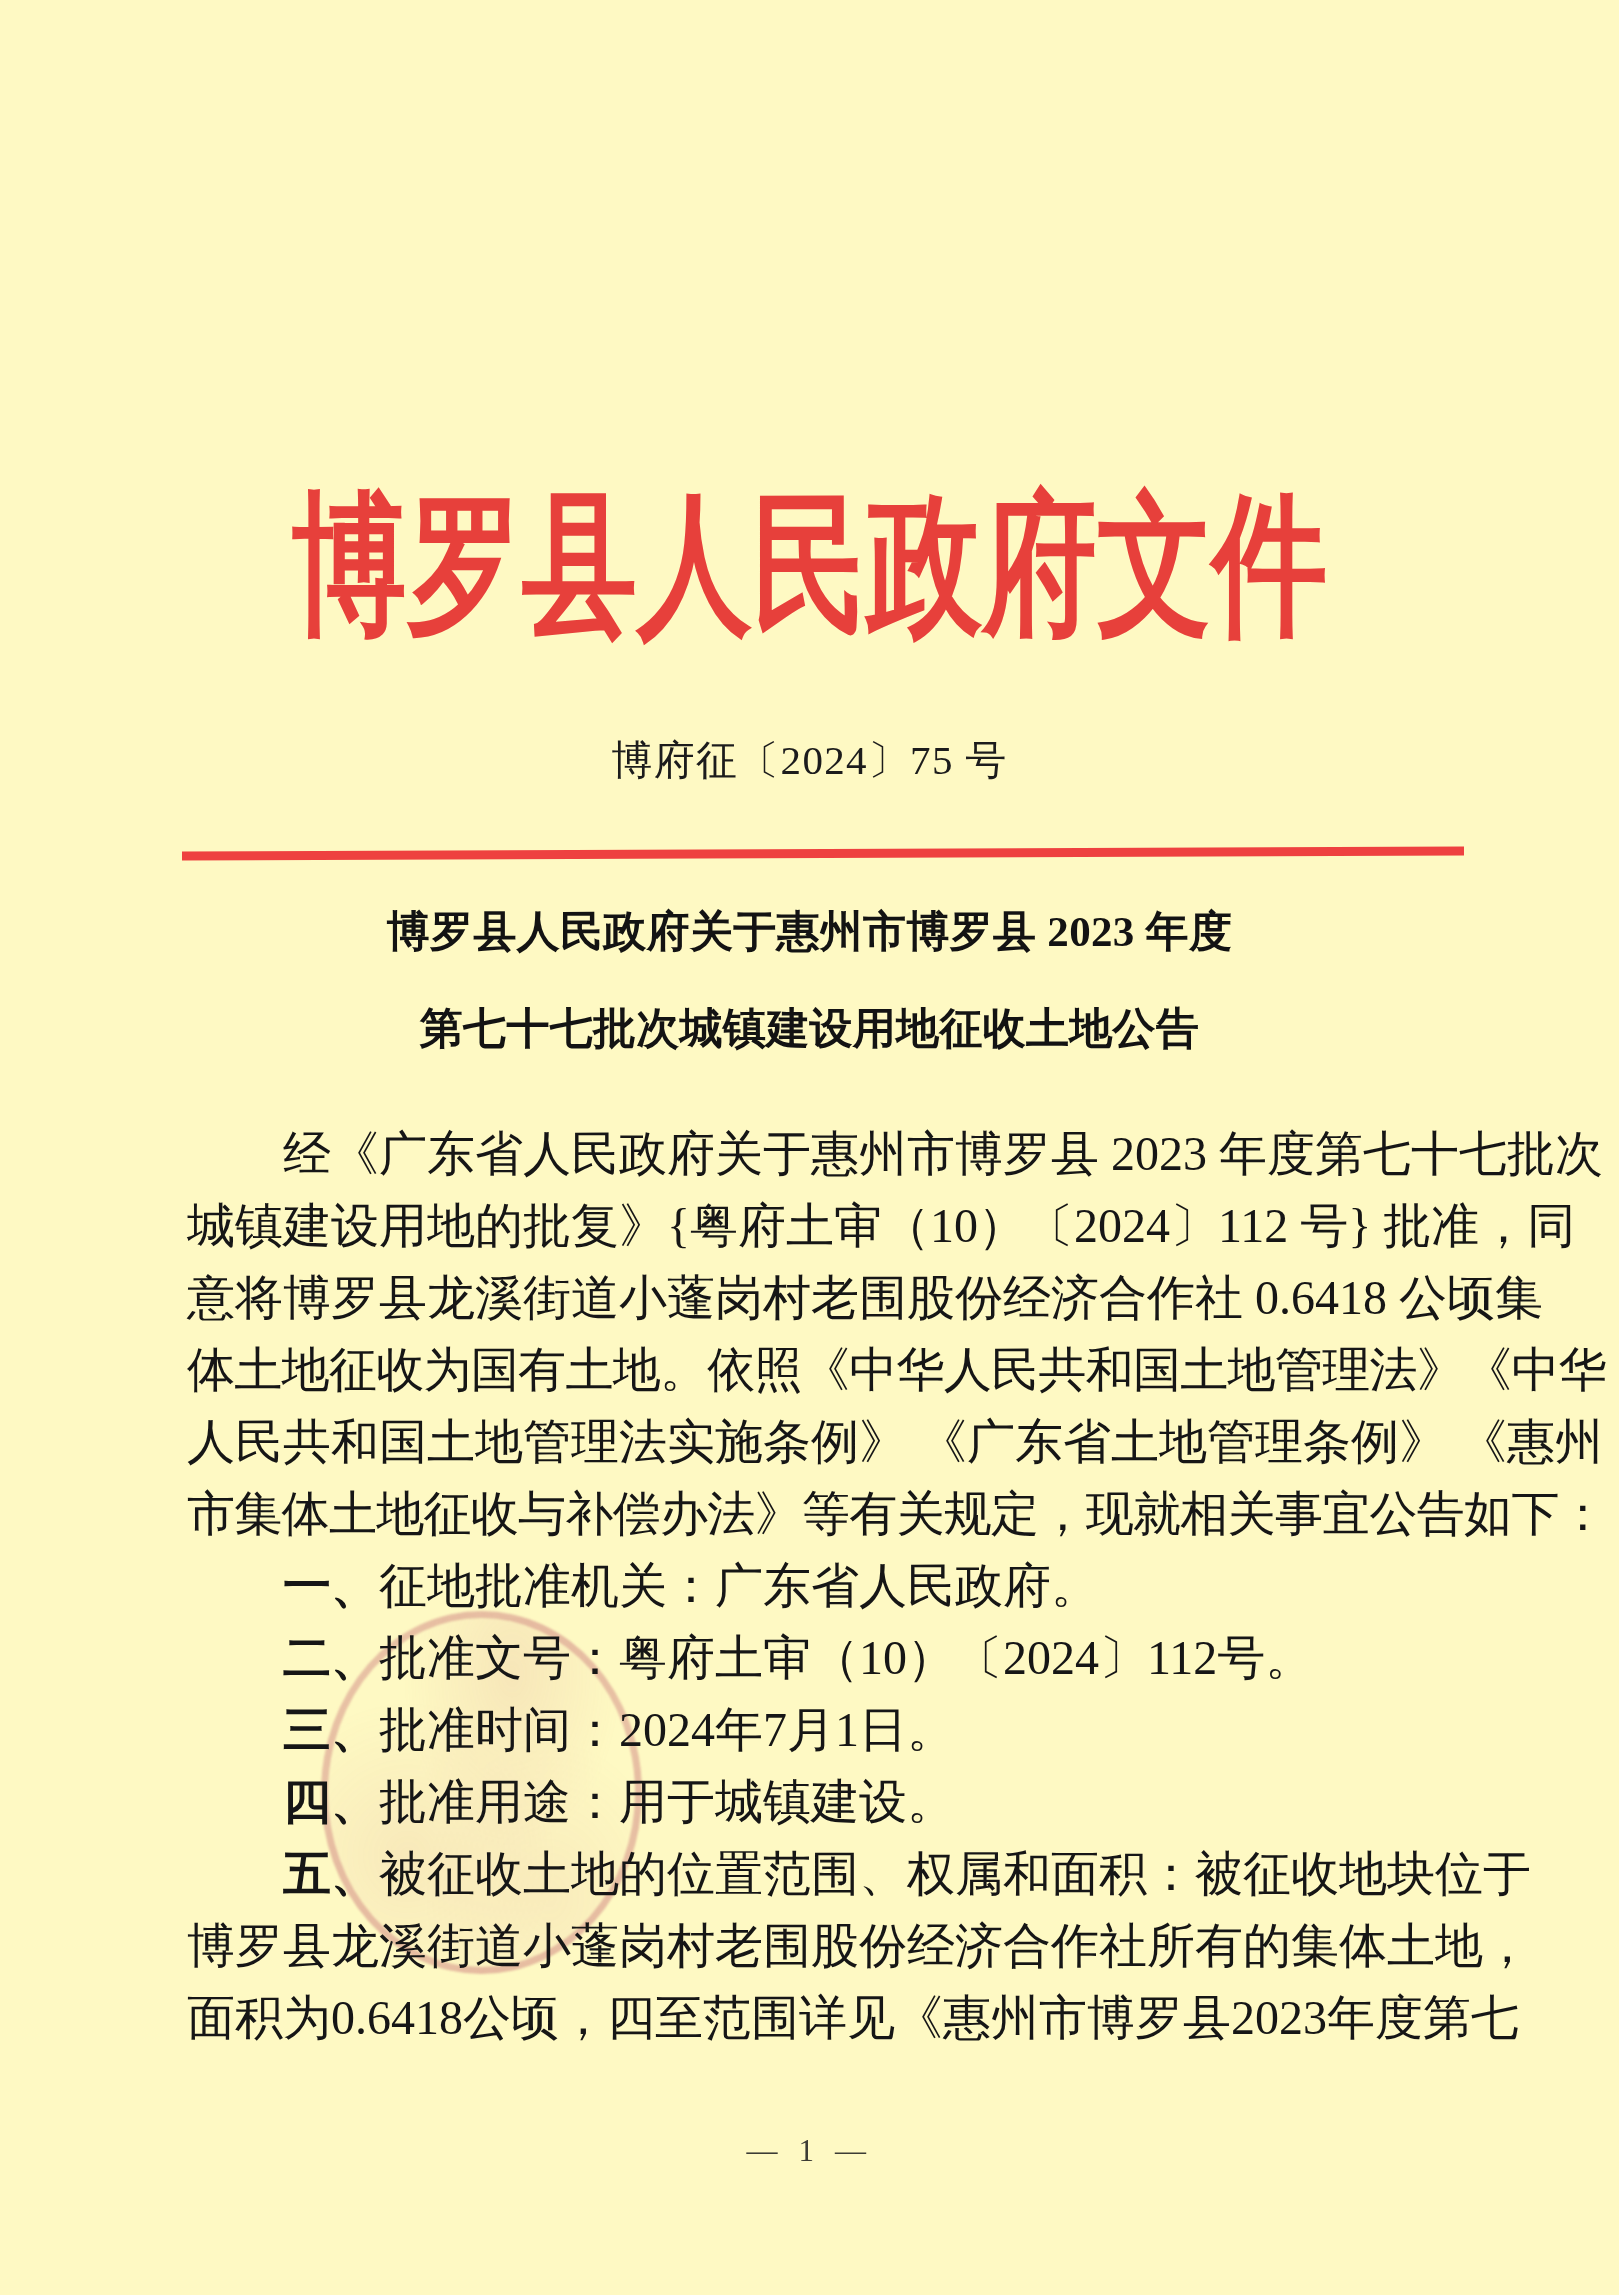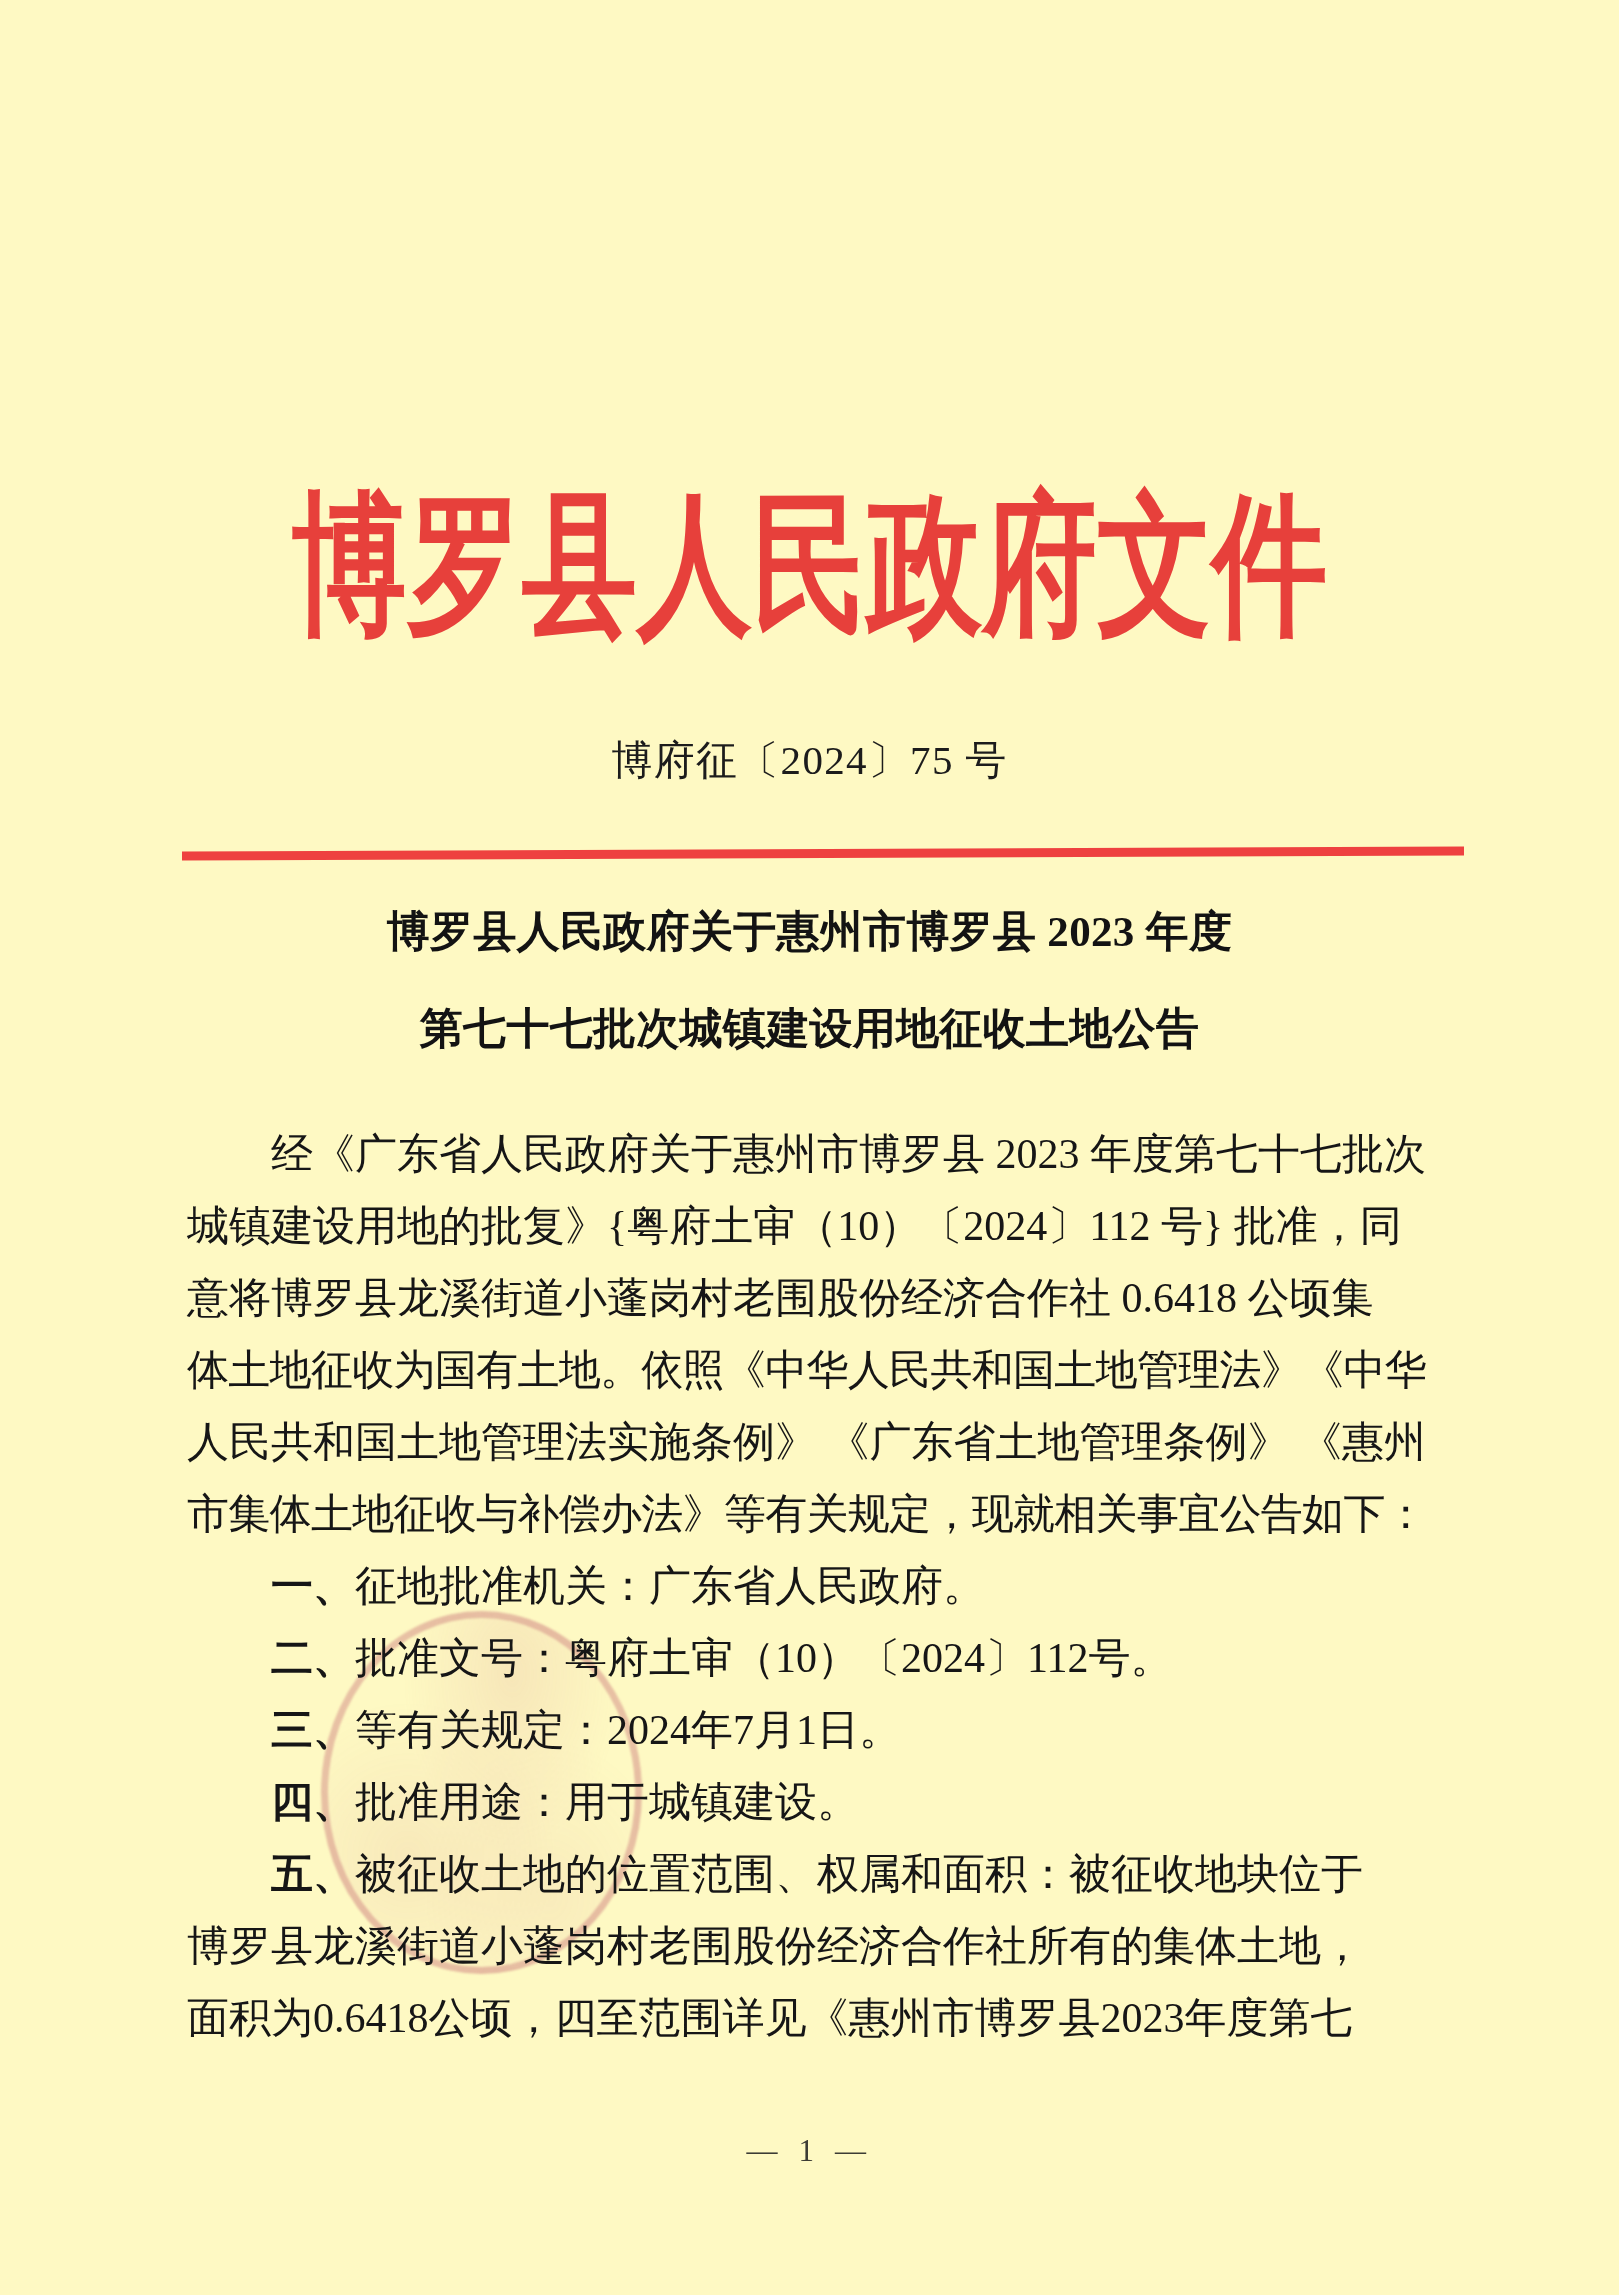--- a/index.html
+++ b/index.html
@@ -38,21 +38,21 @@
     position:absolute;left:0;right:0;top:883px;
     text-align:center;
     font-size:43px;line-height:97px;
     font-weight:700;color:#131313;
     letter-spacing:0.3px;
     white-space:nowrap;
   }
   .document-body{
     position:absolute;left:187px;top:1118px;
     width:1245px;
-    font-size:42px;
+    font-size:48px;
     z-index:2;
   }
   .body-line{
     height:72px;line-height:72px;
     white-space:nowrap;
   }
   .body-line .lead{
     font-family:"Liberation Sans","DejaVu Sans",sans-serif;
     font-weight:700;
   }
@@ -97,21 +97,21 @@
 
   <div class="document-body">
       <div class="body-line" style="letter-spacing: 0px;"><span class="lead"></span><span>　　经《广东省人民政府关于惠州市博罗县 2023 年度第七十七批次</span></div>
       <div class="body-line" style="letter-spacing: 0px;"><span class="lead"></span><span>城镇建设用地的批复》{粤府土审（10）〔2024〕112 号} 批准，同</span></div>
       <div class="body-line" style="letter-spacing: 0px;"><span class="lead"></span><span>意将博罗县龙溪街道小蓬岗村老围股份经济合作社 0.6418 公顷集</span></div>
       <div class="body-line" style="letter-spacing: -0.7px;"><span class="lead"></span><span>体土地征收为国有土地。依照《中华人民共和国土地管理法》《中华</span></div>
       <div class="body-line" style="letter-spacing: 0px;"><span class="lead"></span><span>人民共和国土地管理法实施条例》 《广东省土地管理条例》 《惠州</span></div>
       <div class="body-line" style="letter-spacing: -0.7px;"><span class="lead"></span><span>市集体土地征收与补偿办法》等有关规定，现就相关事宜公告如下：</span></div>
       <div class="body-line" style="letter-spacing: 0px;"><span class="lead">　　一、</span><span>征地批准机关：广东省人民政府。</span></div>
       <div class="body-line" style="letter-spacing: 0px;"><span class="lead">　　二、</span><span>批准文号：粤府土审（10）〔2024〕112号。</span></div>
-      <div class="body-line" style="letter-spacing: 0px;"><span class="lead">　　三、</span><span>等有关规定：2024年7月1日。</span></div>
+      <div class="body-line" style="letter-spacing: 0px;"><span class="lead">　　三、</span><span>批准时间：2024年7月1日。</span></div>
       <div class="body-line" style="letter-spacing: 0px;"><span class="lead">　　四、</span><span>批准用途：用于城镇建设。</span></div>
       <div class="body-line" style="letter-spacing: 0px;"><span class="lead">　　五、</span><span>被征收土地的位置范围、权属和面积：被征收地块位于</span></div>
       <div class="body-line" style="letter-spacing: 0px; font-family: Liberation Mono, monospace;"><span class="lead"></span><span>博罗县龙溪街道小蓬岗村老围股份经济合作社所有的集体土地，</span></div>
       <div class="body-line" style="letter-spacing: 0px;"><span class="lead"></span><span>面积为0.6418公顷，四至范围详见《惠州市博罗县2023年度第七</span></div>
     </div>
 
   <div class="page-number">— 1 —</div>
 
 </div>
 

